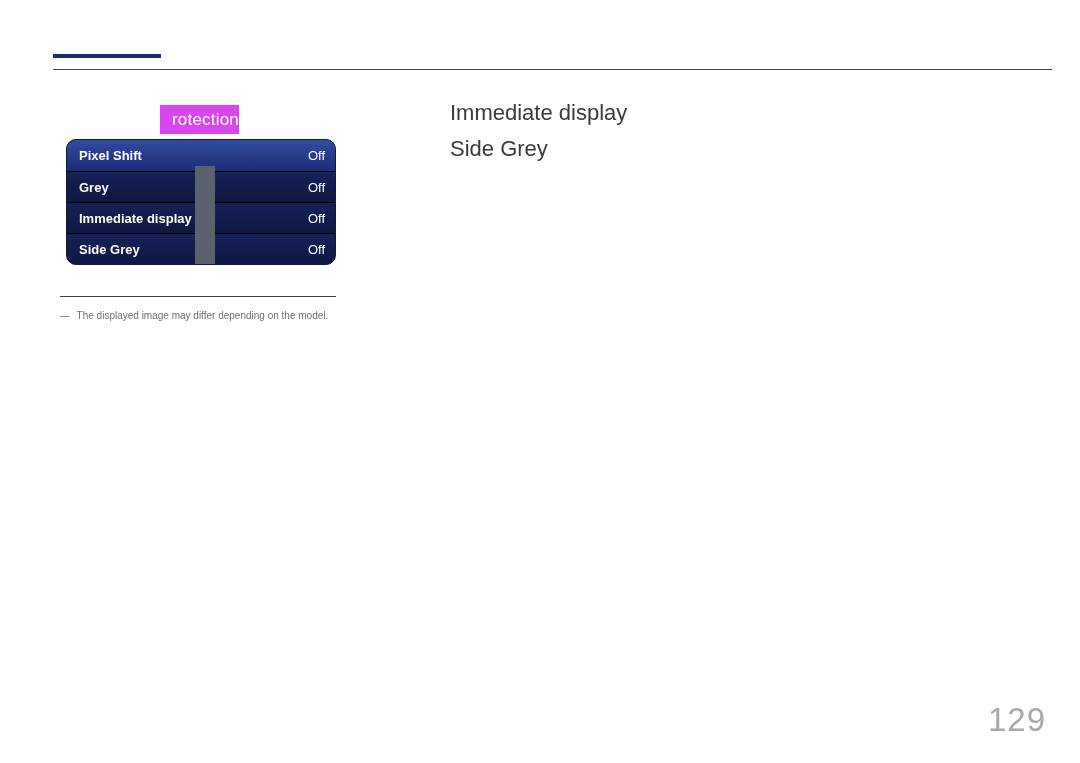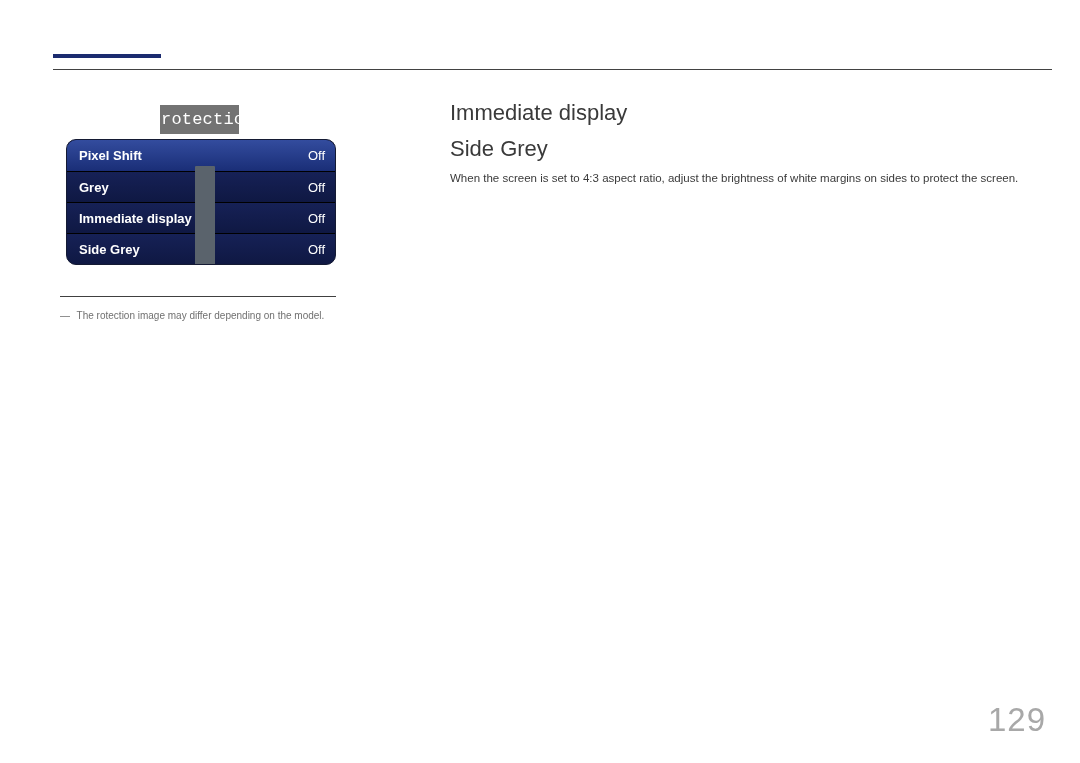--- a/index.html
+++ b/index.html
@@ -22,29 +22,28 @@
   
   .menu {
     position: absolute;
     top: 105px; left: 66px;
     width: 270px;
   }
   .menu-title {
     position: absolute;
     top: 0; left: 94px;
     width: 79px; height: 29px;
-    background: #737373;
+    background: #d946ef;
     color: #fff;
     font-size: 17px;
     line-height: 29px;
     text-align: right;
     padding-left: 1px;
     font-weight: 400;
     letter-spacing: 0.2px;
-    font-family: Liberation Mono, monospace;
   }
   .menu-rows {
     position: absolute;
     top: 34px; left: 0;
     width: 270px;
     border: 1px solid #141a33;
     border-radius: 10px;
     overflow: hidden;
     background: #0d1540;
   }
@@ -159,25 +158,24 @@
       <div class="tab-chip"></div>
       <span class="label">Side Grey</span>
       <span class="value">Off</span>
     </div>
   </div>
 </div>
 
 <div class="footnote-divider"></div>
 <div class="footnote">
   <span class="dash">―</span>
-  <span>The rotection image may differ depending on the model.</span>
+  <span>The displayed image may differ depending on the model.</span>
 </div>
 
 <div class="content">
 
   <div class="h2">Immediate display</div>
 
   <div class="h2">Side Grey</div>
-  <div class="desc">When the screen is set to 4:3 aspect ratio, adjust the brightness of white margins on sides to protect the screen.</div>
 
 </div>
 
 <div class="page-num">129</div>
 
 </body></html>

